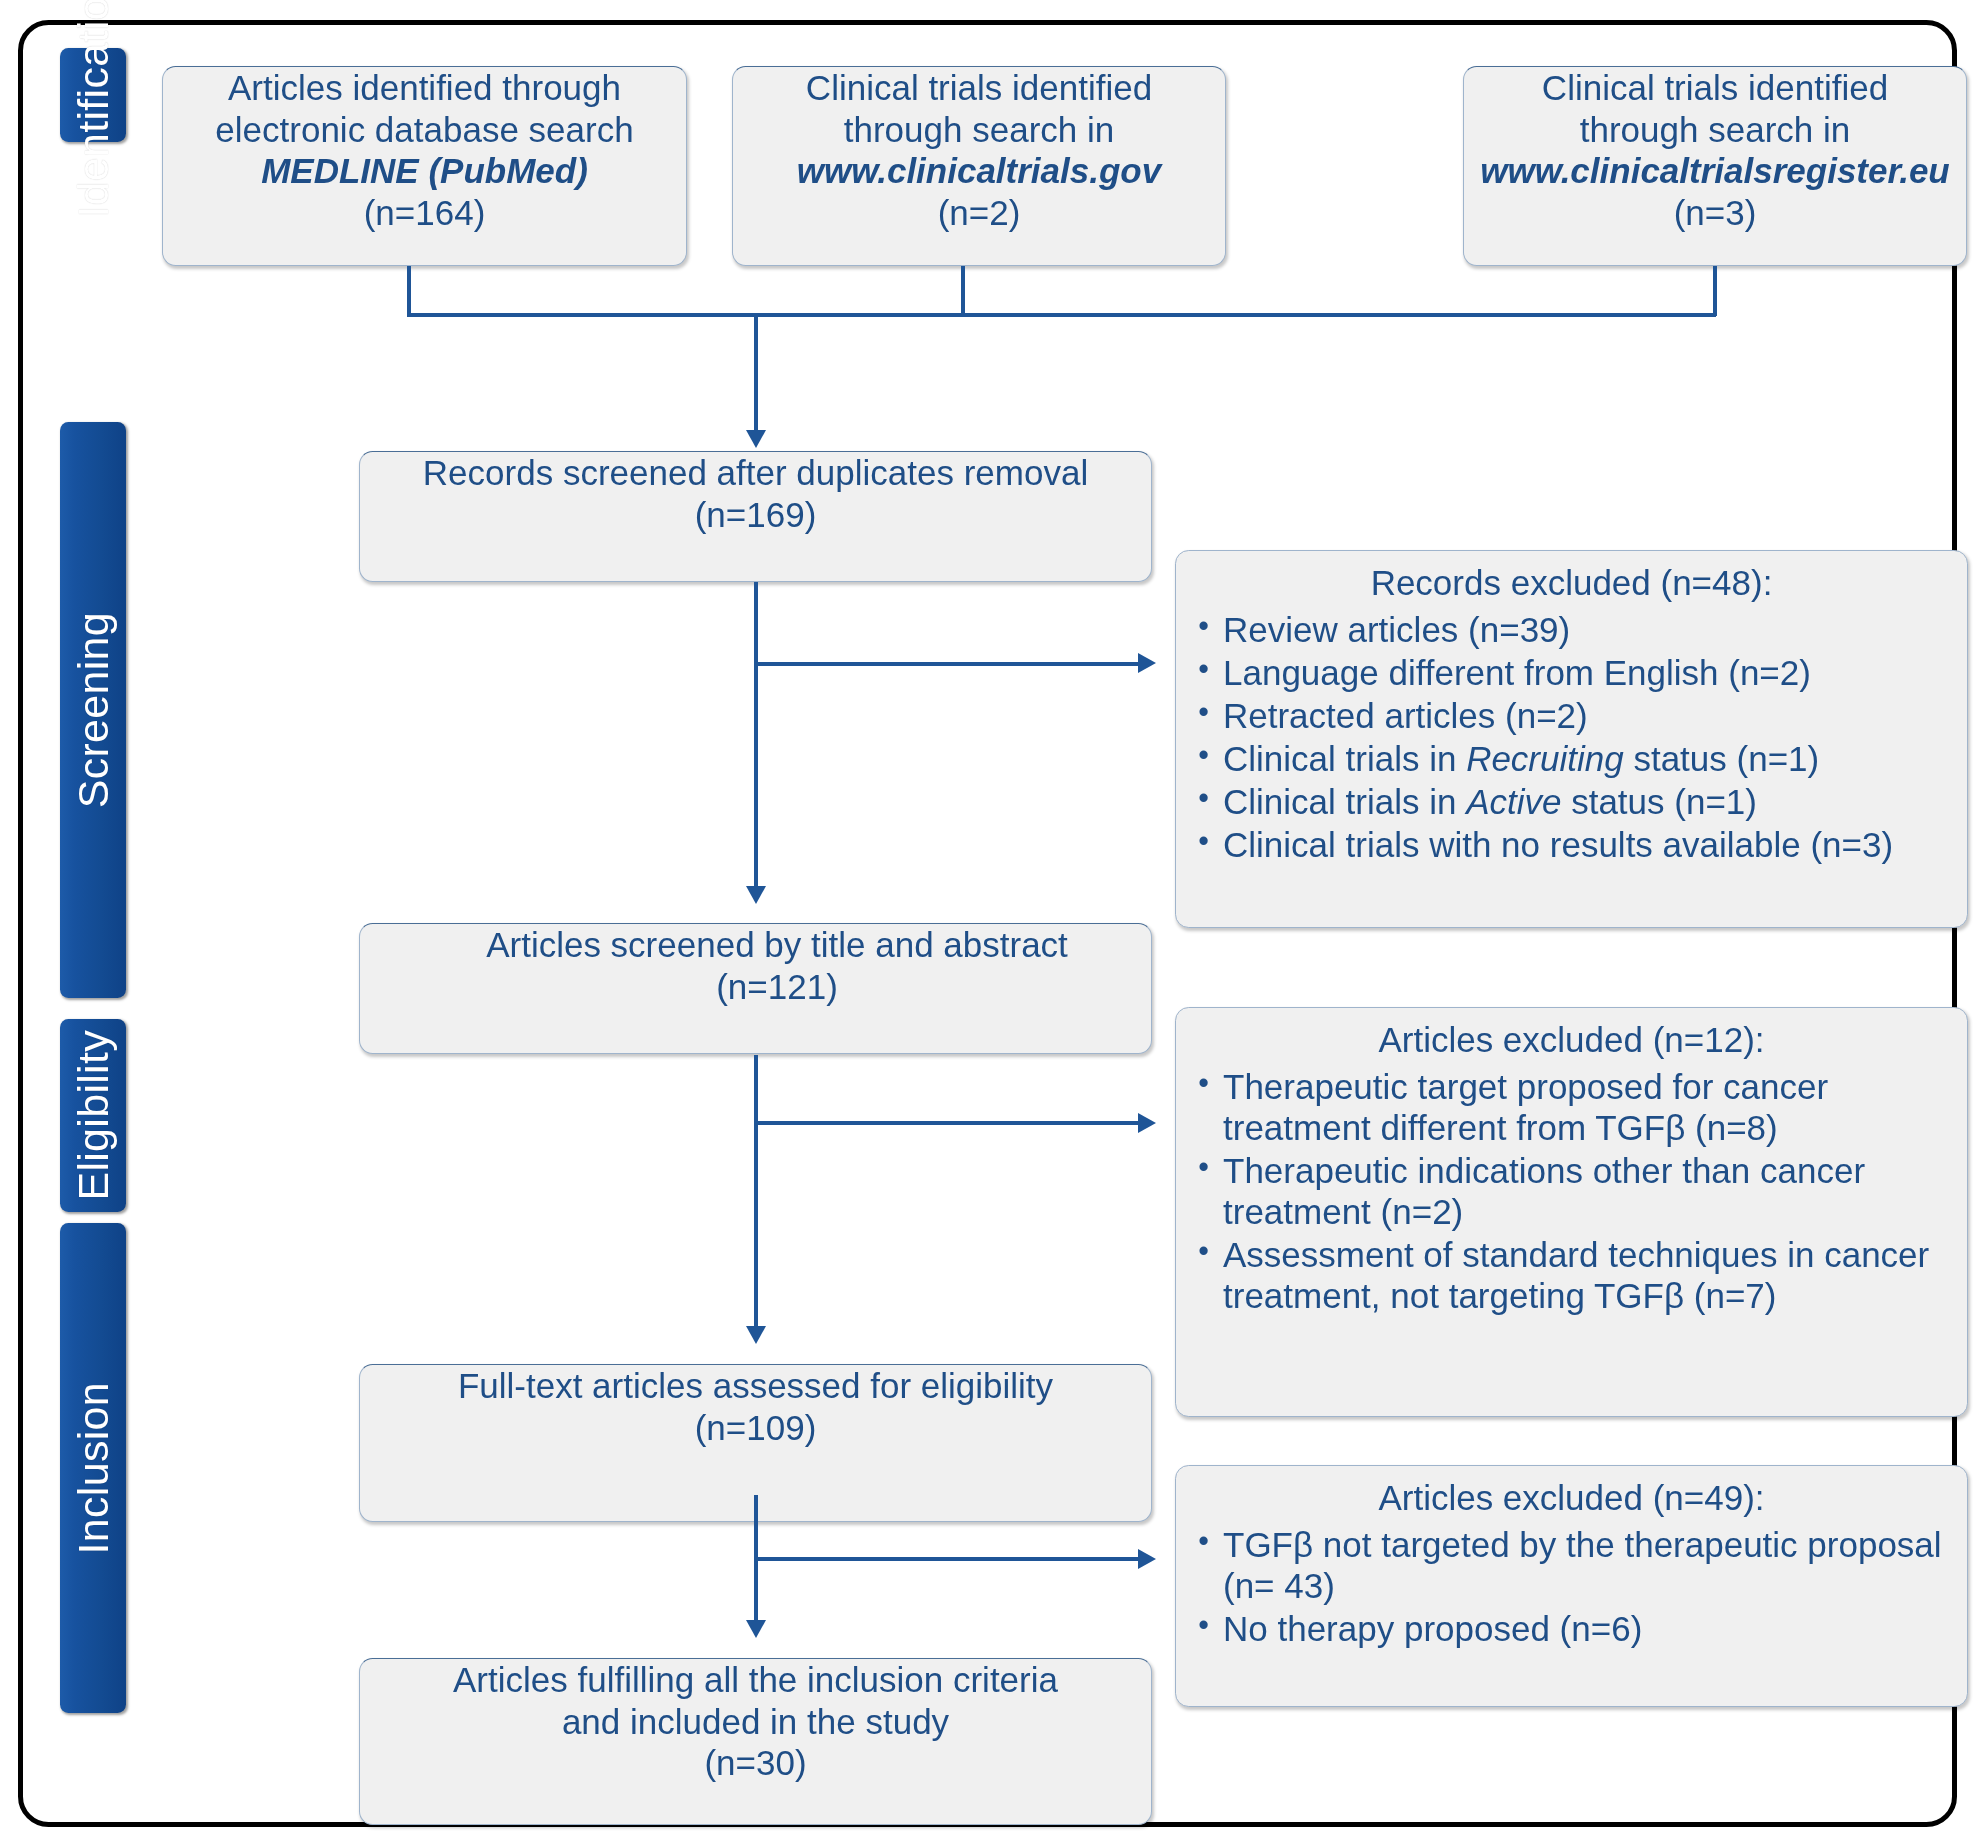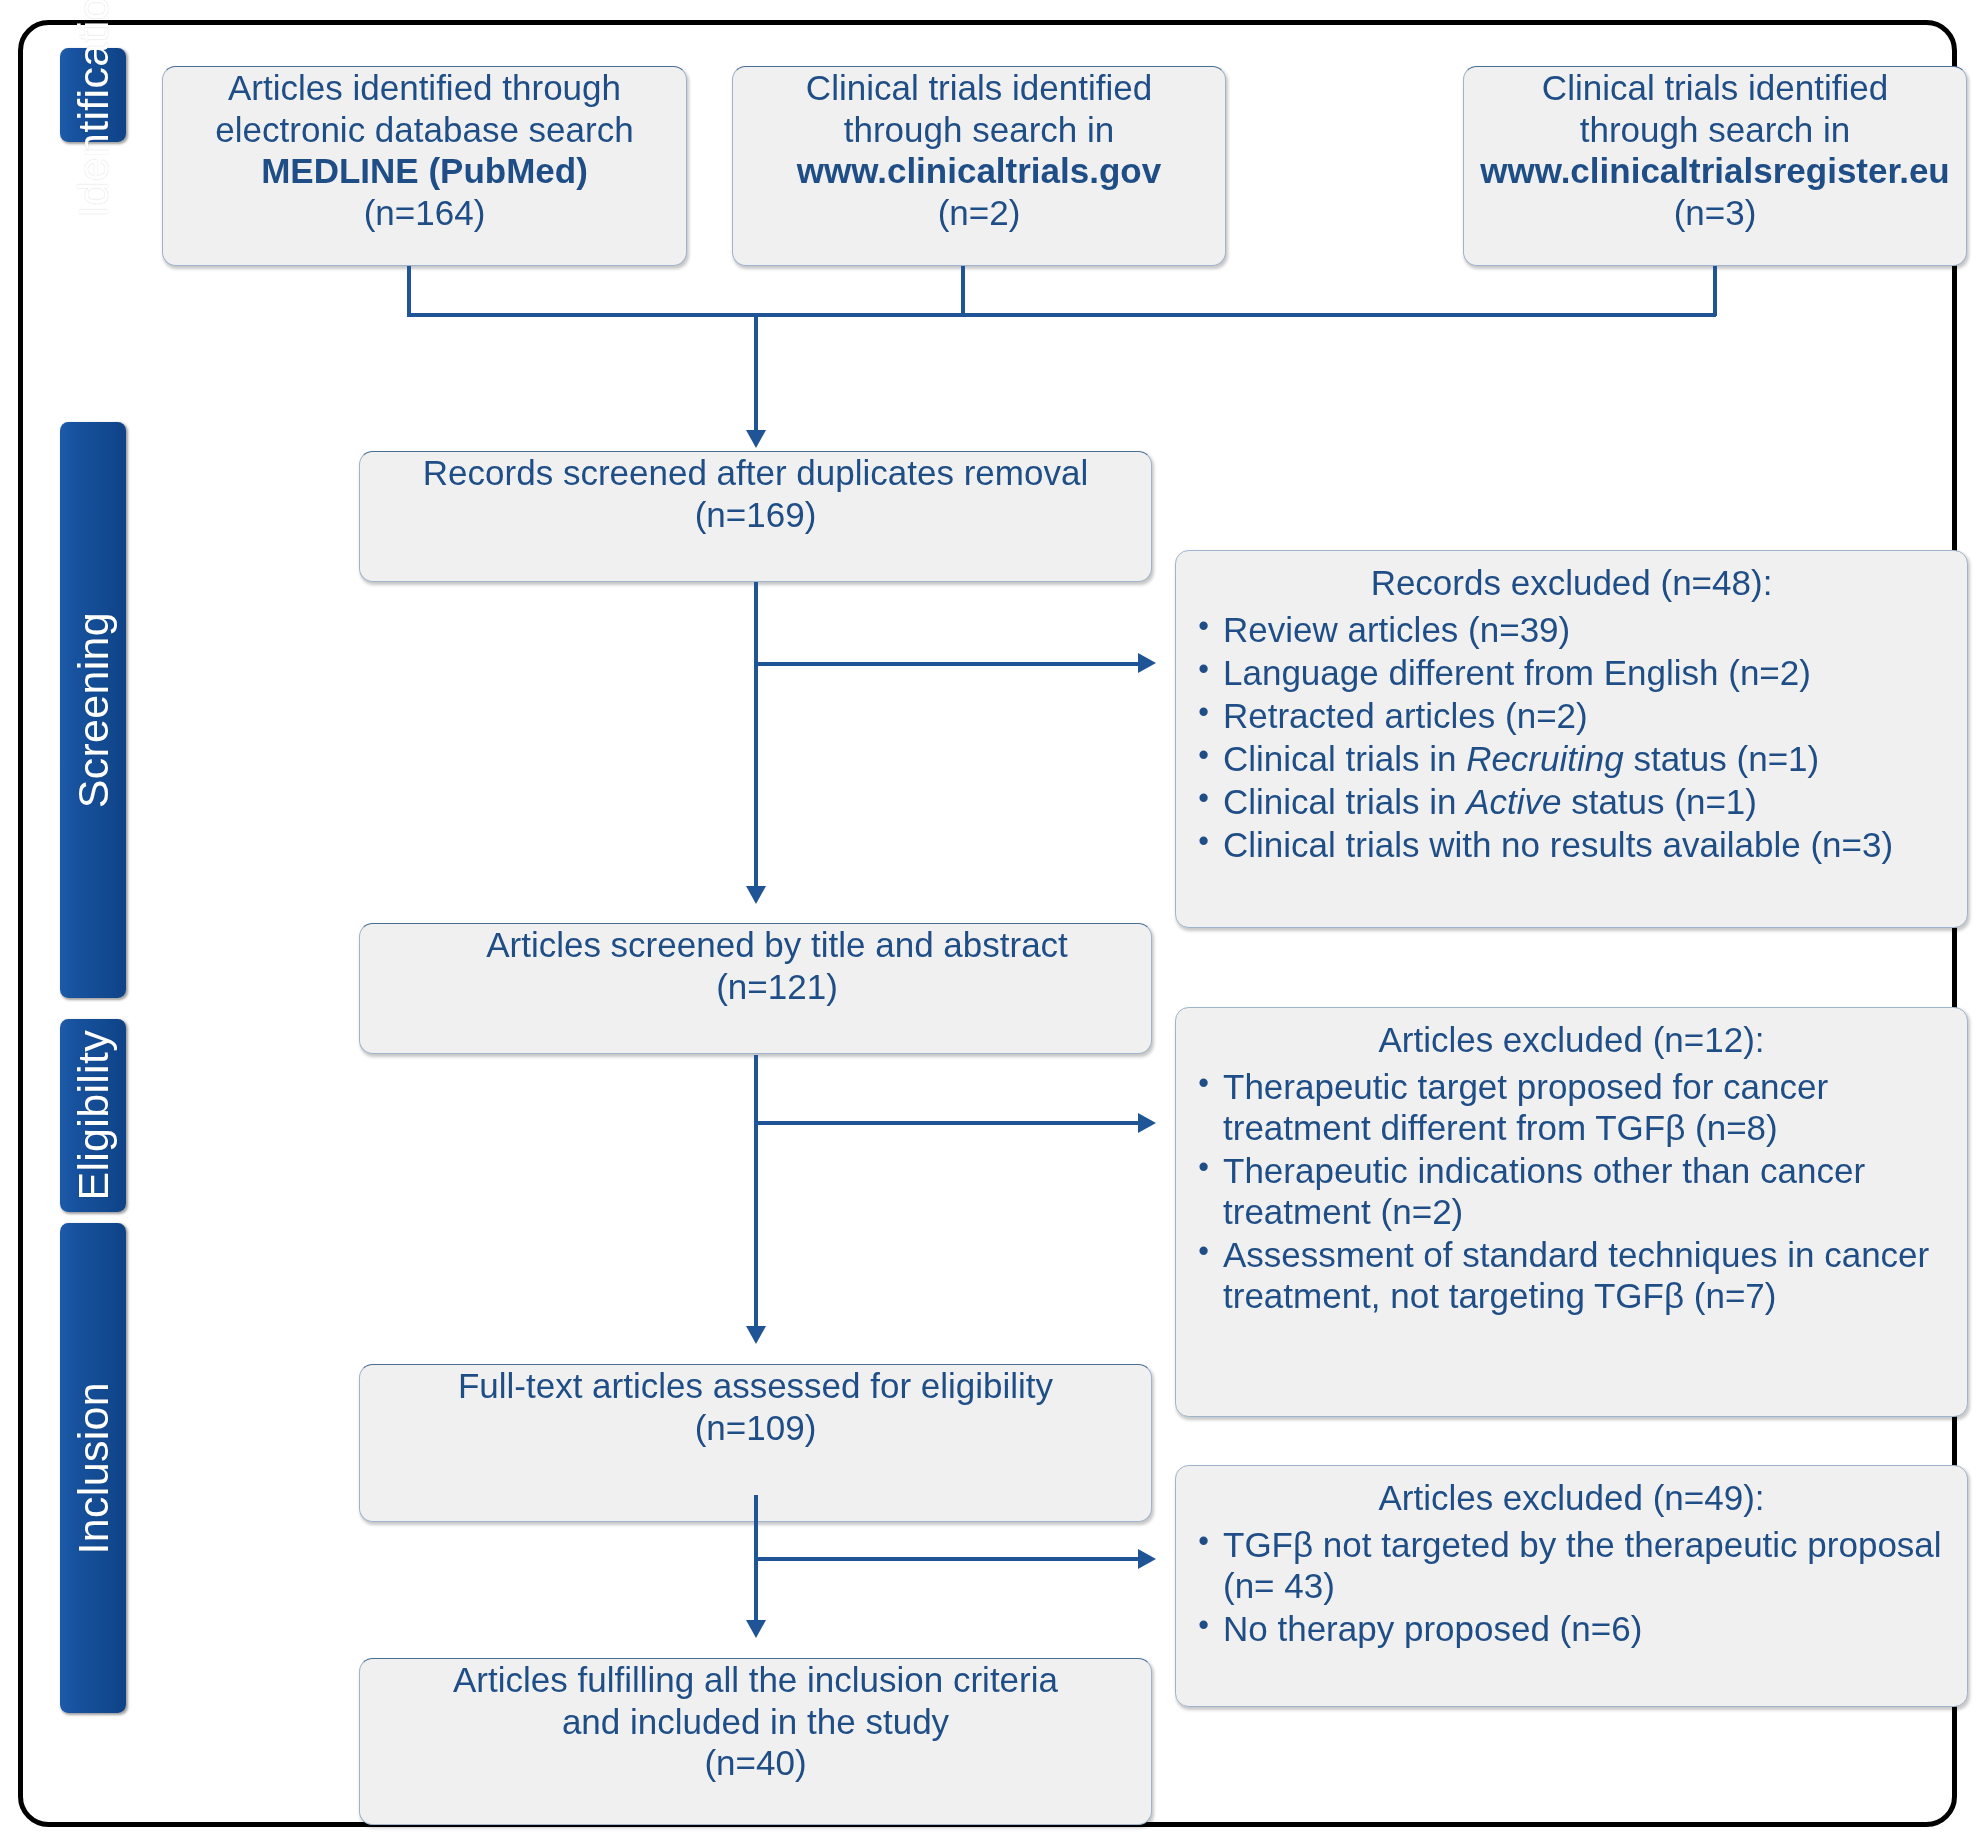--- a/index.html
+++ b/index.html
@@ -41,21 +41,21 @@
     border-top-color:#4a6e96;
     border-radius:13.7px;
     box-shadow:1.6px 2.1px 3.2px rgba(0,0,0,.22);
     color:#1f4e87;
     display:flex;flex-direction:column;justify-content:flex-start;
   }
   .flowbox .ln{
     text-align:center;font-size:35px;line-height:1.19;
     color:#1f4e87;padding:0 7.4px;
   }
-  .flowbox .ln.bold{font-weight:bold;}
+  .flowbox .ln.bold{font-weight:bold;font-style:italic;}
 
   
   #box-medline      {left:139px; top:41px;  width:525px;height:200px;}
   #box-ctgov        {left:709px;top:41px;  width:494px; height:200px;}
   #box-ctregister   {left:1440px;top:41px;  width:504px; height:200px;}
 
   
   #box-screened     {left:336px; top:426px; width:793px;height:131px;}
   #box-title-abs    {left:336px; top:898px;width:793px;height:131px;padding-left:43px;}
   #box-fulltext     {left:336px; top:1339px;width:793px;height:158px;}
@@ -203,17 +203,17 @@
     <div class="excl-title">Articles excluded (n=49):</div>
     <ul>
       <li><span>TGFβ not targeted by the therapeutic proposal (n= 43)</span></li>
       <li><span>No therapy proposed (n=6)</span></li>
     </ul>
   </div>
 
   <div class="flowbox" id="box-included">
     <div class="ln">Articles fulfilling all the inclusion criteria</div>
     <div class="ln">and included in the study</div>
-    <div class="ln">(n=40)</div>
+    <div class="ln">(n=30)</div>
   </div>
 
 </div>
 
 
 </body></html>

